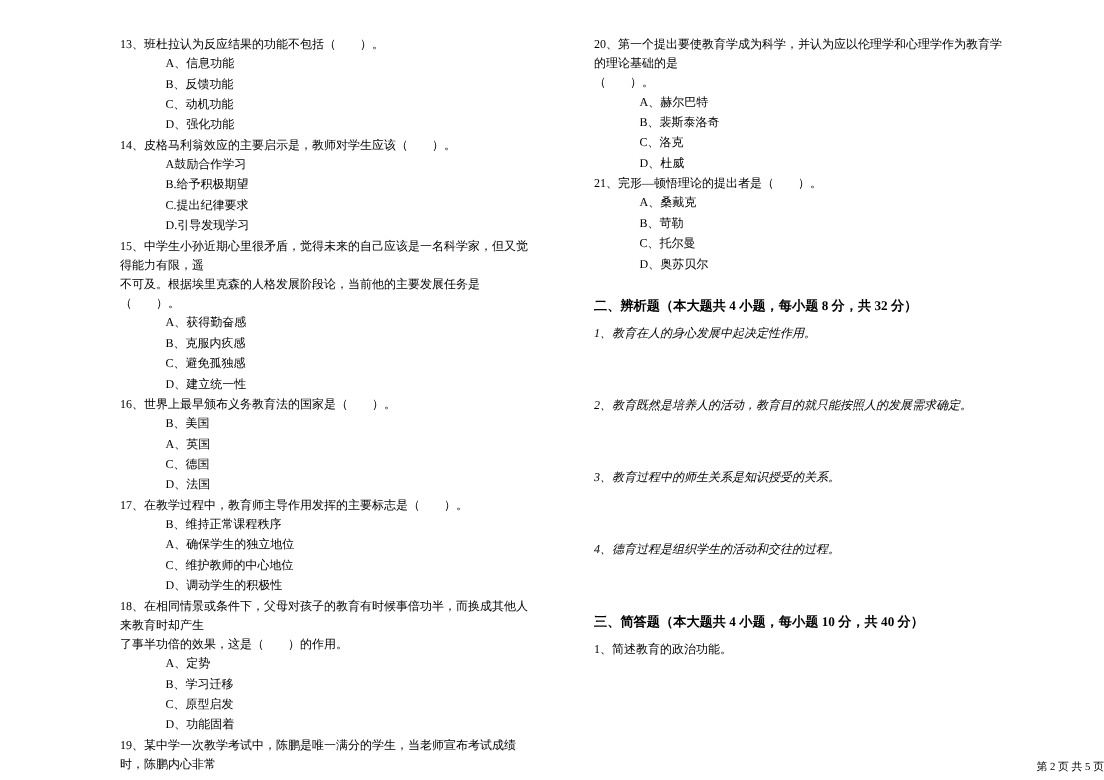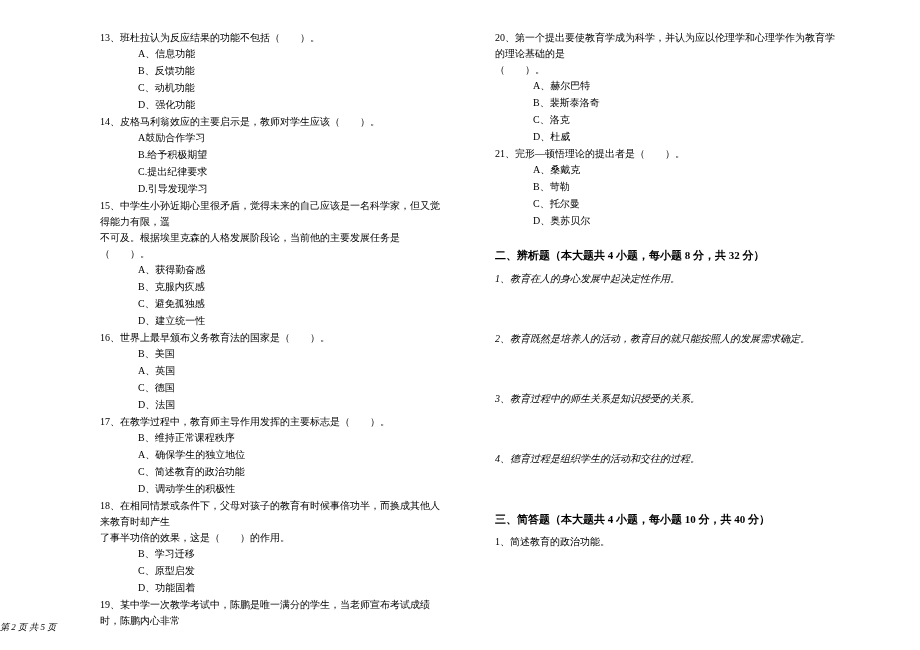--- a/index.html
+++ b/index.html
@@ -29,25 +29,24 @@
   .section-title {
     font-weight: bold;
     margin-top: 18px;
     margin-bottom: 6px;
     font-size: 11px;
   }
   .essay-q { margin-bottom: 44px; font-style: italic; }
   .essay-q-last { margin-bottom: 14px; }
   .footer {
     position: absolute;
-    bottom: 16px;
+    bottom: 4px;
     width: 100%;
-    text-align: left;
+    text-align: right;
     font-size: 9px;
-    font-style: italic;
   }
 </style>
 </head>
 <body>
 
 <div class="page">
 
   <div class="col col-left">
 
 
@@ -72,25 +71,26 @@
 
     <div class="stem">16、世界上最早颁布义务教育法的国家是（　　）。</div>
     <div class="opt">B、美国</div>
     <div class="opt">A、英国</div>
     <div class="opt">C、德国</div>
     <div class="opt">D、法国</div>
 
     <div class="stem">17、在教学过程中，教育师主导作用发挥的主要标志是（　　）。</div>
     <div class="opt">B、维持正常课程秩序</div>
     <div class="opt">A、确保学生的独立地位</div>
-    <div class="opt">C、简述教育的政治功能</div>
+    <div class="opt">C、维护教师的中心地位</div>
     <div class="opt">D、调动学生的积极性</div>
 
     <div class="stem">18、在相同情景或条件下，父母对孩子的教育有时候事倍功半，而换成其他人来教育时却产生</div>
     <div class="stem-cont">了事半功倍的效果，这是（　　）的作用。</div>
+    <div class="opt">A、定势</div>
     <div class="opt">B、学习迁移</div>
     <div class="opt">C、原型启发</div>
     <div class="opt">D、功能固着</div>
 
     <div class="stem">19、某中学一次教学考试中，陈鹏是唯一满分的学生，当老师宣布考试成绩时，陈鹏内心非常</div>
 
   </div>
 
   <div class="col col-right">
 

